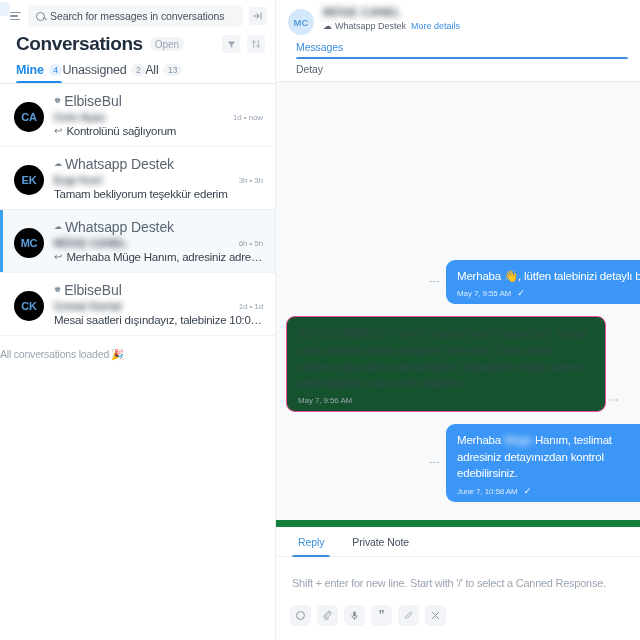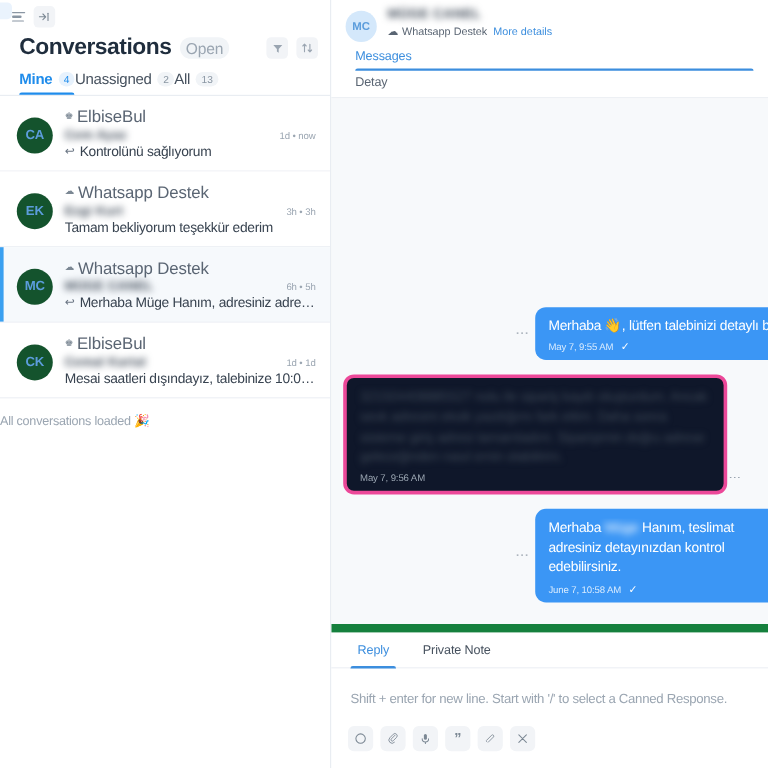--- a/index.html
+++ b/index.html
@@ -41,21 +41,21 @@
   .search-box .mag::after { content:""; position:absolute; width:4px; height:1.3px; background:#7c8894; transform: rotate(45deg); right:-3px; bottom:0px;}
   .search-placeholder { font-size: 10.5px; color: #46515e; letter-spacing: -0.1px; }
   .icon-btn {
     width: 18px; height: 18px; border-radius: 4px; background: #f2f4f7;
     display: flex; align-items: center; justify-content: center; flex: 0 0 auto;
     color: #7c8894;
   }
 
   .title-row { display:flex; align-items:center; padding: 2px 10px 2px 16px; gap: 7px;}
   .title-row h1 { font-size: 19px; font-weight: 700; color: #1f2d3d; letter-spacing: -0.4px; }
-  .pill-open { font-size: 13px; color: #9aa5b1; background: #f1f4f7; padding: 1.5px 5px; border-radius: 9px; letter-spacing: -0.1px;}
+  .pill-open { font-size: 10px; color: #9aa5b1; background: #f1f4f7; padding: 1.5px 5px; border-radius: 9px; letter-spacing: -0.1px;}
   .title-spacer { flex: 1; }
   .funnel { width: 9px; height: 9px; }
 
   .tabs { display: flex; align-items: center; padding: 6px 16px 0 16px; }
   .tab { display: flex; align-items: center; gap: 5px; padding-bottom: 6px; position: relative; }
   .tab .tlabel { font-size: 12.5px; color: #46515e; letter-spacing: -0.2px; }
   .tab.active .tlabel { color: #1f8ceb; font-weight: 600; }
   .tab .tcount { font-size: 8.5px; color: #8a96a3; background: #f1f4f7; border-radius: 8px; padding: 1px 4.5px; }
   .tab.active .tcount { color: #1f8ceb; background: #e7f2fd; }
   .tab.active::after { content:""; position:absolute; left:0; right:0; bottom:0; height:2px; background:#1f8ceb; border-radius:2px 2px 0 0;}
@@ -65,21 +65,21 @@
   .conv-item {
     display: flex; gap: 10px; padding: 9px 12px 9px 14px;
     border-bottom: 1px solid #eef1f5; position: relative;
     background: #ffffff;
   }
   .conv-item.selected { background: #f6f9fc; }
   .conv-item.selected::before {
     content: ""; position: absolute; left: 0; top: 0; bottom: 0; width: 3px; background: #3aa0f0;
   }
   .avatar {
-    width: 30px; height: 30px; border-radius: 50%; background: #14532d;
+    width: 30px; height: 30px; border-radius: 50%; background: #000000;
     color: #5c9ddc; font-size: 11px; font-weight: 600; letter-spacing: -0.2px;
     display: flex; align-items: center; justify-content: center; flex: 0 0 auto;
     margin-top: 9px;
     text-align: right;
   }
   .conv-body { flex: 1; min-width: 0; }
   .chan-row { display: flex; align-items: center; gap: 3px; }
   .chan-ico { font-size: 8px; color: #7c8894; line-height: 1; }
   .chan-name { font-size: 14px; color: #5a6573; letter-spacing: -0.1px; }
   .name-time { display: flex; align-items: center; justify-content: space-between; margin-top: 2px; }
@@ -123,21 +123,21 @@
   .ch-tab.active::after { content:""; position:absolute; left:0; right:0; bottom:0; height:2px; background:#3c8ede; border-radius:2px 2px 0 0;}
   .ch-divider { height: 1px; background: #e9edf2; }
 
   .msg-area { flex: 1; background: #f7f9fb; padding: 14px 10px 6px 10px; overflow: hidden; display:flex; flex-direction:column; justify-content:flex-end;}
   .msg-row { display: flex; align-items: center; gap: 6px; margin-bottom: 12px; }
   .msg-row.out { justify-content: flex-end; }
   .msg-row.in { justify-content: flex-start; }
   .dots { color: #98a2ad; font-size: 11px; line-height: 1; letter-spacing: 0; flex: 0 0 auto; writing-mode: vertical-rl; }
   .bubble { max-width: 212px; border-radius: 9px; padding: 8px 11px 6px 11px; position: relative; }
   .bubble.out { background: #3b96f5; color: #ffffff; margin-right: -28px; }
-  .bubble.in { background: #0f172a; color: #3b4654; max-width: 320px; border: 3px solid #ec4899; }
+  .bubble.in { background: #14532d; color: #3b4654; max-width: 320px; border: 1px solid #ec4899; }
   .bubble-text { font-size: 11.5px; line-height: 1.45; letter-spacing: -0.2px; white-space: nowrap; overflow: hidden;}
   .bubble.in .bubble-text { filter: blur(2.8px); -webkit-filter: blur(2.8px); white-space: normal; }
   .bubble .redact { display:inline-block; filter: blur(3px); -webkit-filter: blur(3px); }
   .bubble-meta { display: flex; align-items: center; gap: 6px; margin-top: 4px; }
   .bubble-time { font-size: 8px; letter-spacing: -0.1px; }
   .bubble.out .bubble-time { color: #d8ebfe; }
   .bubble.in .bubble-time { color: #9aa5b1; }
   .tick { font-size: 9px; color: #ffffff; }
   .in-dots { position:absolute; right:-14px; bottom:6px; color:#98a2ad; font-size:10px; writing-mode: vertical-rl;}
 
@@ -164,20 +164,24 @@
 
   <div class="sidebar">
     <div class="rail-stub"></div>
 
     <div class="search-row">
       <div class="hamburger">
           <i></i>
           <i></i>
           <i></i>
         </div>
+      <div class="search-box">
+        <span class="mag"></span>
+        <span class="search-placeholder">Search for messages in conversations</span>
+      </div>
       <div class="icon-btn">
         <svg width="10" height="10" viewBox="0 0 12 12">
           <path d="M1 6 h6 M4.5 3.2 L7.3 6 L4.5 8.8" stroke="#7c8894" stroke-width="1.1" fill="none" stroke-linecap="round" stroke-linejoin="round"></path>
           <path d="M9.6 2.4 v7.2" stroke="#7c8894" stroke-width="1.1" stroke-linecap="round"></path>
         </svg>
       </div>
     </div>
 
     <div class="title-row">
       <h1>Conversations</h1>

